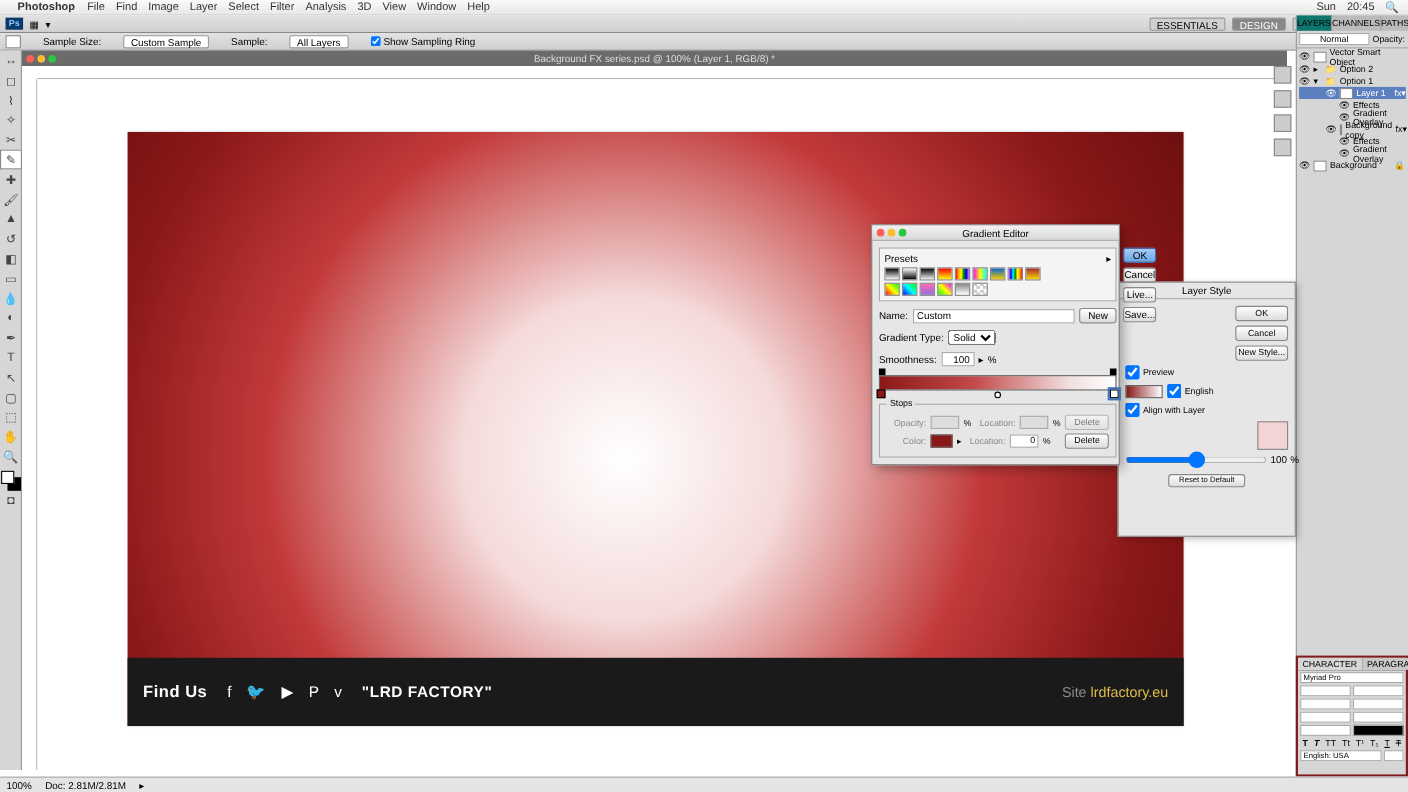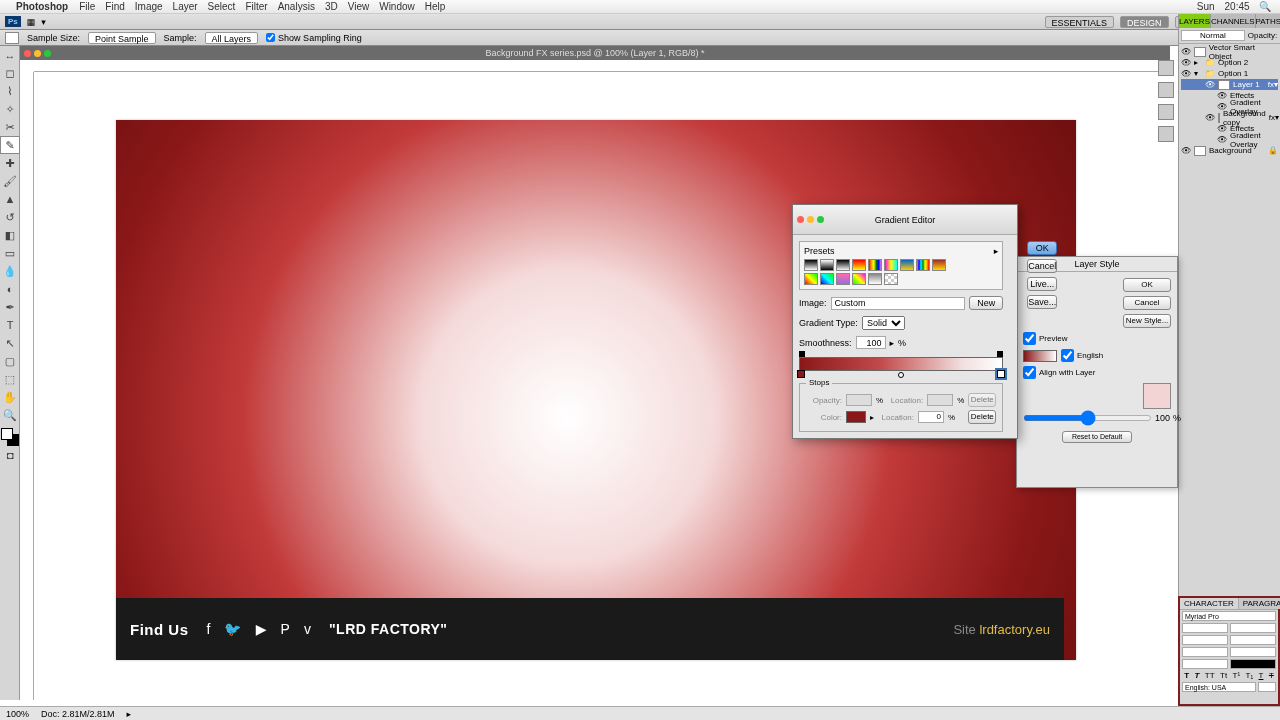--- a/index.html
+++ b/index.html
@@ -7,21 +7,21 @@
 
 
 .mac-menubar { height: 14px; background: linear-gradient(#fafafa,#e8e8e8); display: flex; align-items: center; padding: 0 8px; font-size: 10px; color: #333; border-bottom: 1px solid #ccc; }
 .mac-menubar .apple { font-size: 11px; margin-right: 8px; }
 .mac-menubar .app-name { font-weight: bold; margin-right: 11px; }
 .mac-menubar .menu-item { margin-right: 10px; cursor: default; }
 .mac-menubar .right { margin-left: auto; display: flex; gap: 10px; }
 
 
 .ps-options { height: 16px; background: linear-gradient(#e2e2e2,#d0d0d0); border-bottom: 1px solid #888; display:flex; align-items:center; padding:0 5px; gap:6px; font-size:9px; }
-.ps-options2 { height: 16px; background: linear-gradient(#e2e2e2,#d0d0d0); border-bottom: 1px solid #888; display:flex; align-items:center; padding:0 5px; gap:8px; font-size:9px; }
+.ps-options2 { height: 16px; background: linear-gradient(#e2e2e2,#d0d0d0); border-bottom: 1px solid #888; display:flex; align-items:center; padding:0 5px; gap:20px; font-size:9px; }
 .ps-pill { background:#fff; border:1px solid #999; padding:0 6px; border-radius:2px; height:12px; line-height:12px; }
 
 
 .ps-tools { position:absolute; top:46px; left:0; width:20px; bottom:20px; background:#d6d6d6; border-right:1px solid #999; display:flex; flex-direction:column; }
 .ps-tool { width:20px; height:18px; display:flex; align-items:center; justify-content:center; color:#444; font-size:11px; }
 .ps-tool.sel { background:#fff; border:1px solid #888; }
 .fgbg { margin-top:4px; width:18px; height:18px; position:relative; margin-left:1px;}
 .fgbg .fg { width:12px; height:12px; background:#fff; border:1px solid #000; position:absolute; top:0; left:0;}
 .fgbg .bg { width:12px; height:12px; background:#000; border:1px solid #000; position:absolute; bottom:0; right:0;}
 
@@ -29,35 +29,35 @@
 .doc-tab { position:absolute; top:46px; left:20px; right:110px; height:14px; background:#6b6b6b; color:#ddd; display:flex; align-items:center; justify-content:center; font-size:9px; }
 .doc-tab .traffic { position:absolute; left:4px; display:flex; gap:3px;}
 .dot { width:7px; height:7px; border-radius:50%; }
 .dot.r{background:#ff5f57;} .dot.y{background:#febc2e;} .dot.g{background:#28c840;}
 
 
 .ruler-h { position:absolute; top:60px; left:34px; right:110px; height:12px; background:#fff; border-bottom:1px solid #aaa; }
 .ruler-v { position:absolute; top:72px; left:20px; width:14px; bottom:20px; background:#fff; border-right:1px solid #aaa; }
 .canvas-area { position:absolute; top:72px; left:34px; right:110px; bottom:20px; background:#fff; overflow:hidden; }
 .artboard { position:absolute; top:48px; left:82px; width:960px; height:540px; background:radial-gradient(circle at 47% 55%, #fff 0%, #f5dada 25%, #c23a3a 55%, #8b1818 80%, #6e0f0f 100%); box-shadow:0 0 2px rgba(0,0,0,.3);}
-.art-footer { position:absolute; bottom:0; left:0; right:12px; height:62px; background:#1a1a1a; display:flex; align-items:center; padding:0 14px; color:#fff;}
+.art-footer { position:absolute; bottom:0; left:0; right:0; height:62px; background:#1a1a1a; display:flex; align-items:center; padding:0 14px; color:#fff;}
 .art-footer .find { font-size:15px; font-weight:bold; letter-spacing:.5px; margin-right:18px;}
 .art-footer .icons { display:flex; gap:14px; font-size:14px;}
 .art-footer .lrd { margin-left:18px; font-size:14px; font-weight:bold; letter-spacing:.5px;}
 .art-footer .site { margin-left:auto; font-size:13px; color:#888;}
 .art-footer .site b{ color:#e0bc4a; font-weight:normal;}
 
 
 .statusbar { position:absolute; bottom:0; left:0; right:0; height:14px; background:#e4e4e4; border-top:1px solid #aaa; font-size:9px; display:flex; align-items:center; padding:0 6px; gap:12px;}
 
 
 .right-dock { position:absolute; top:14px; right:0; width:102px; bottom:0; background:#d6d6d6; border-left:1px solid #999; }
 .dock-tabs { display:flex; height:14px; font-size:8px;}
 .dock-tab{ flex:1; background:#bbb; display:flex;align-items:center;justify-content:center;border-right:1px solid #999;}
-.dock-tab.on{background:#84cc16;}
+.dock-tab.on{background:#0f766e;}
 .layers-list { padding:2px; font-size:8px; }
 .layer-row { display:flex; align-items:center; gap:3px; height:11px; }
 .layer-row .eye{width:10px; text-align:center;}
 .layer-row .tw{width:8px;}
 .layer-row .thumb{width:12px;height:10px;background:#fff;border:1px solid #888;}
 .layer-row.sel{background:#5b7fbf;color:#fff;}
 .layer-sub{padding-left:24px;}
 
 .mini-dock { position:absolute; top:60px; right:104px; width:18px; display:flex; flex-direction:column; gap:6px;}
 .mini-dock div{ width:16px; height:16px; background:#ccc; border:1px solid #888; }
@@ -75,23 +75,23 @@
 .dlg-layerstyle .ls-title { text-align:center; padding:2px; border-bottom:1px solid #aaa; }
 .ls-body { padding:6px; display:flex; flex-direction:column; gap:4px; }
 .ls-btn { width:48px; height:14px; background:linear-gradient(#fff,#dcdcdc); border:1px solid #888; border-radius:3px; text-align:center; line-height:12px; font-size:8px; margin-left:auto;}
 .ls-grad { width:34px; height:12px; background:linear-gradient(90deg,#8b1818,#fff); border:1px solid #666; display:inline-block;}
 .ls-chk { display:flex; align-items:center; gap:3px; font-size:8px;}
 .ls-sw { width:28px; height:26px; background:#f3d4d4; border:1px solid #888;}
 .ls-reset { width:70px; height:12px; background:linear-gradient(#fff,#dcdcdc); border:1px solid #888; border-radius:3px; text-align:center; line-height:10px; font-size:7px; margin:4px auto;}
 
 
 .dlg-grad { position:absolute; top:204px; left:792px; width:226px; background:#e6e6e6; border:1px solid #777; box-shadow:3px 3px 10px rgba(0,0,0,.35); font-size:9px;}
-.dlg-grad .titlebar { height:30px; background:linear-gradient(#f2f2f2,#d8d8d8); border-bottom:1px solid #aaa; display:flex; align-items:center; justify-content:center; position:relative;}
+.dlg-grad .titlebar { height:14px; background:linear-gradient(#f2f2f2,#d8d8d8); border-bottom:1px solid #aaa; display:flex; align-items:center; justify-content:center; position:relative;}
 .dlg-grad .titlebar .traffic{position:absolute;left:4px;display:flex;gap:3px;}
-.dlg-grad .body { display:flex; padding:6px; gap:24px;}
+.dlg-grad .body { display:flex; padding:6px; gap:6px;}
 .dlg-grad .leftcol { flex:1; }
 .dlg-grad .rightcol { width:46px; display:flex; flex-direction:column; gap:4px;}
 .dlg-btn { height:14px; background:linear-gradient(#fff,#dcdcdc); border:1px solid #888; border-radius:3px; text-align:center; line-height:12px;}
 .dlg-btn.pri { background:linear-gradient(#a8cdf5,#6aa6e6); border-color:#3c72b6;}
 .presets-box { border:1px solid #aaa; background:#f4f4f4; padding:4px; }
 .presets-grid { display:grid; grid-template-columns:repeat(9,14px); grid-auto-rows:12px; gap:2px; margin-top:3px;}
 .preset{border:1px solid #888;}
 .name-row, .type-row, .smooth-row { display:flex; align-items:center; gap:4px; margin-top:6px;}
 .name-row input, .smooth-row input { flex:1; height:13px; border:1px solid #aaa; padding:0 3px; font-size:9px;}
 .smooth-row input{ flex:none; width:30px; text-align:right;}
@@ -103,21 +103,21 @@
 .col-stop.c1{left:-2px; background:#8b1818; border:1px solid #000;}
 .col-stop.mid{left:50%; transform:translateX(-50%); width:6px; height:6px; background:#fff; border:1px solid #000; border-radius:50%;}
 .col-stop.c2{right:-2px; background:#fff; border:1px solid #000; outline:2px solid #3c72b6;}
 .stops-box { border:1px solid #aaa; margin-top:12px; padding:6px 6px 4px; position:relative;}
 .stops-box .legend{position:absolute; top:-6px; left:6px; background:#e6e6e6; padding:0 3px; font-size:8px;}
 .stops-row { display:flex; align-items:center; gap:4px; margin:3px 0; font-size:8px;}
 .stops-row .lbl{width:36px; text-align:right; color:#888;}
 .stops-row .fld{width:26px; height:12px; border:1px solid #aaa; background:#fff; text-align:right; padding-right:2px; line-height:10px;}
 .stops-row .fld.dis{background:#ddd;}
 .stops-row .clr{width:20px; height:12px; background:#8b1818; border:1px solid #666;}
-.stops-row .del{ margin-left:auto; width:28px;}
+.stops-row .del{ margin-left:auto; width:40px;}
 select{font-size:9px; height:14px;}
 
 </style>
 </head>
 <body>
 
 <div class="mac-menubar">
   <span class="apple"></span>
   <span class="app-name">Photoshop</span>
   <span class="menu-item">File</span>
@@ -144,21 +144,21 @@
   <span>▾</span>
   <div style="flex:1"></div>
   <span class="ps-pill" style="background:#d0d0d0;">ESSENTIALS</span>
   <span class="ps-pill" style="background:#888;color:#fff;">DESIGN</span>
   <span class="ps-pill" style="background:#d0d0d0;">PAINTING</span>
   <span>CS Live ▾</span>
 </div>
 <div class="ps-options2">
   <span style="width:14px;height:12px;border:1px solid #888;background:#fff;"></span>
   <span>Sample Size:</span>
-  <span class="ps-pill">Point Sample</span>
+  <span class="ps-pill">Custom Sample</span>
   <span>Sample:</span>
   <span class="ps-pill">All Layers</span>
   <label style="display:flex;align-items:center;gap:3px;">
       <input type="checkbox" checked="" style="width: 9px; height: 9px;">
       <span>Show Sampling Ring</span>
     </label>
 </div>
 
 <div class="ps-tools">
   <div class="ps-tool">↔</div>
@@ -387,21 +387,21 @@
           <div class="preset" style="background:linear-gradient(#a52a2a,#ffd700);"></div>
           <div class="preset" style="background:linear-gradient(45deg,#f00,#ff0,#0f0);"></div>
           <div class="preset" style="background:linear-gradient(45deg,#00f,#0ff,#0f0);"></div>
           <div class="preset" style="background:linear-gradient(#ff69b4,#9370db);"></div>
           <div class="preset" style="background:linear-gradient(45deg,#0f0,#ff0,#f0f);"></div>
           <div class="preset" style="background:linear-gradient(#888,#fff);"></div>
           <div class="preset" style="background:repeating-conic-gradient(#ccc 0 25%,#fff 0 50%) 0/6px 6px;"></div>
         </div>
       </div>
       <div class="name-row">
-        <span>Image:</span>
+        <span>Name:</span>
         <input type="text" value="Custom" style="">
         <div class="dlg-btn" style="width:34px;">New</div>
       </div>
       <div class="type-row">
         <span>Gradient Type:</span>
         <select><option>Solid</option></select>
       </div>
       <div class="smooth-row">
         <span>Smoothness:</span>
         <input type="text" value="100" style="">

